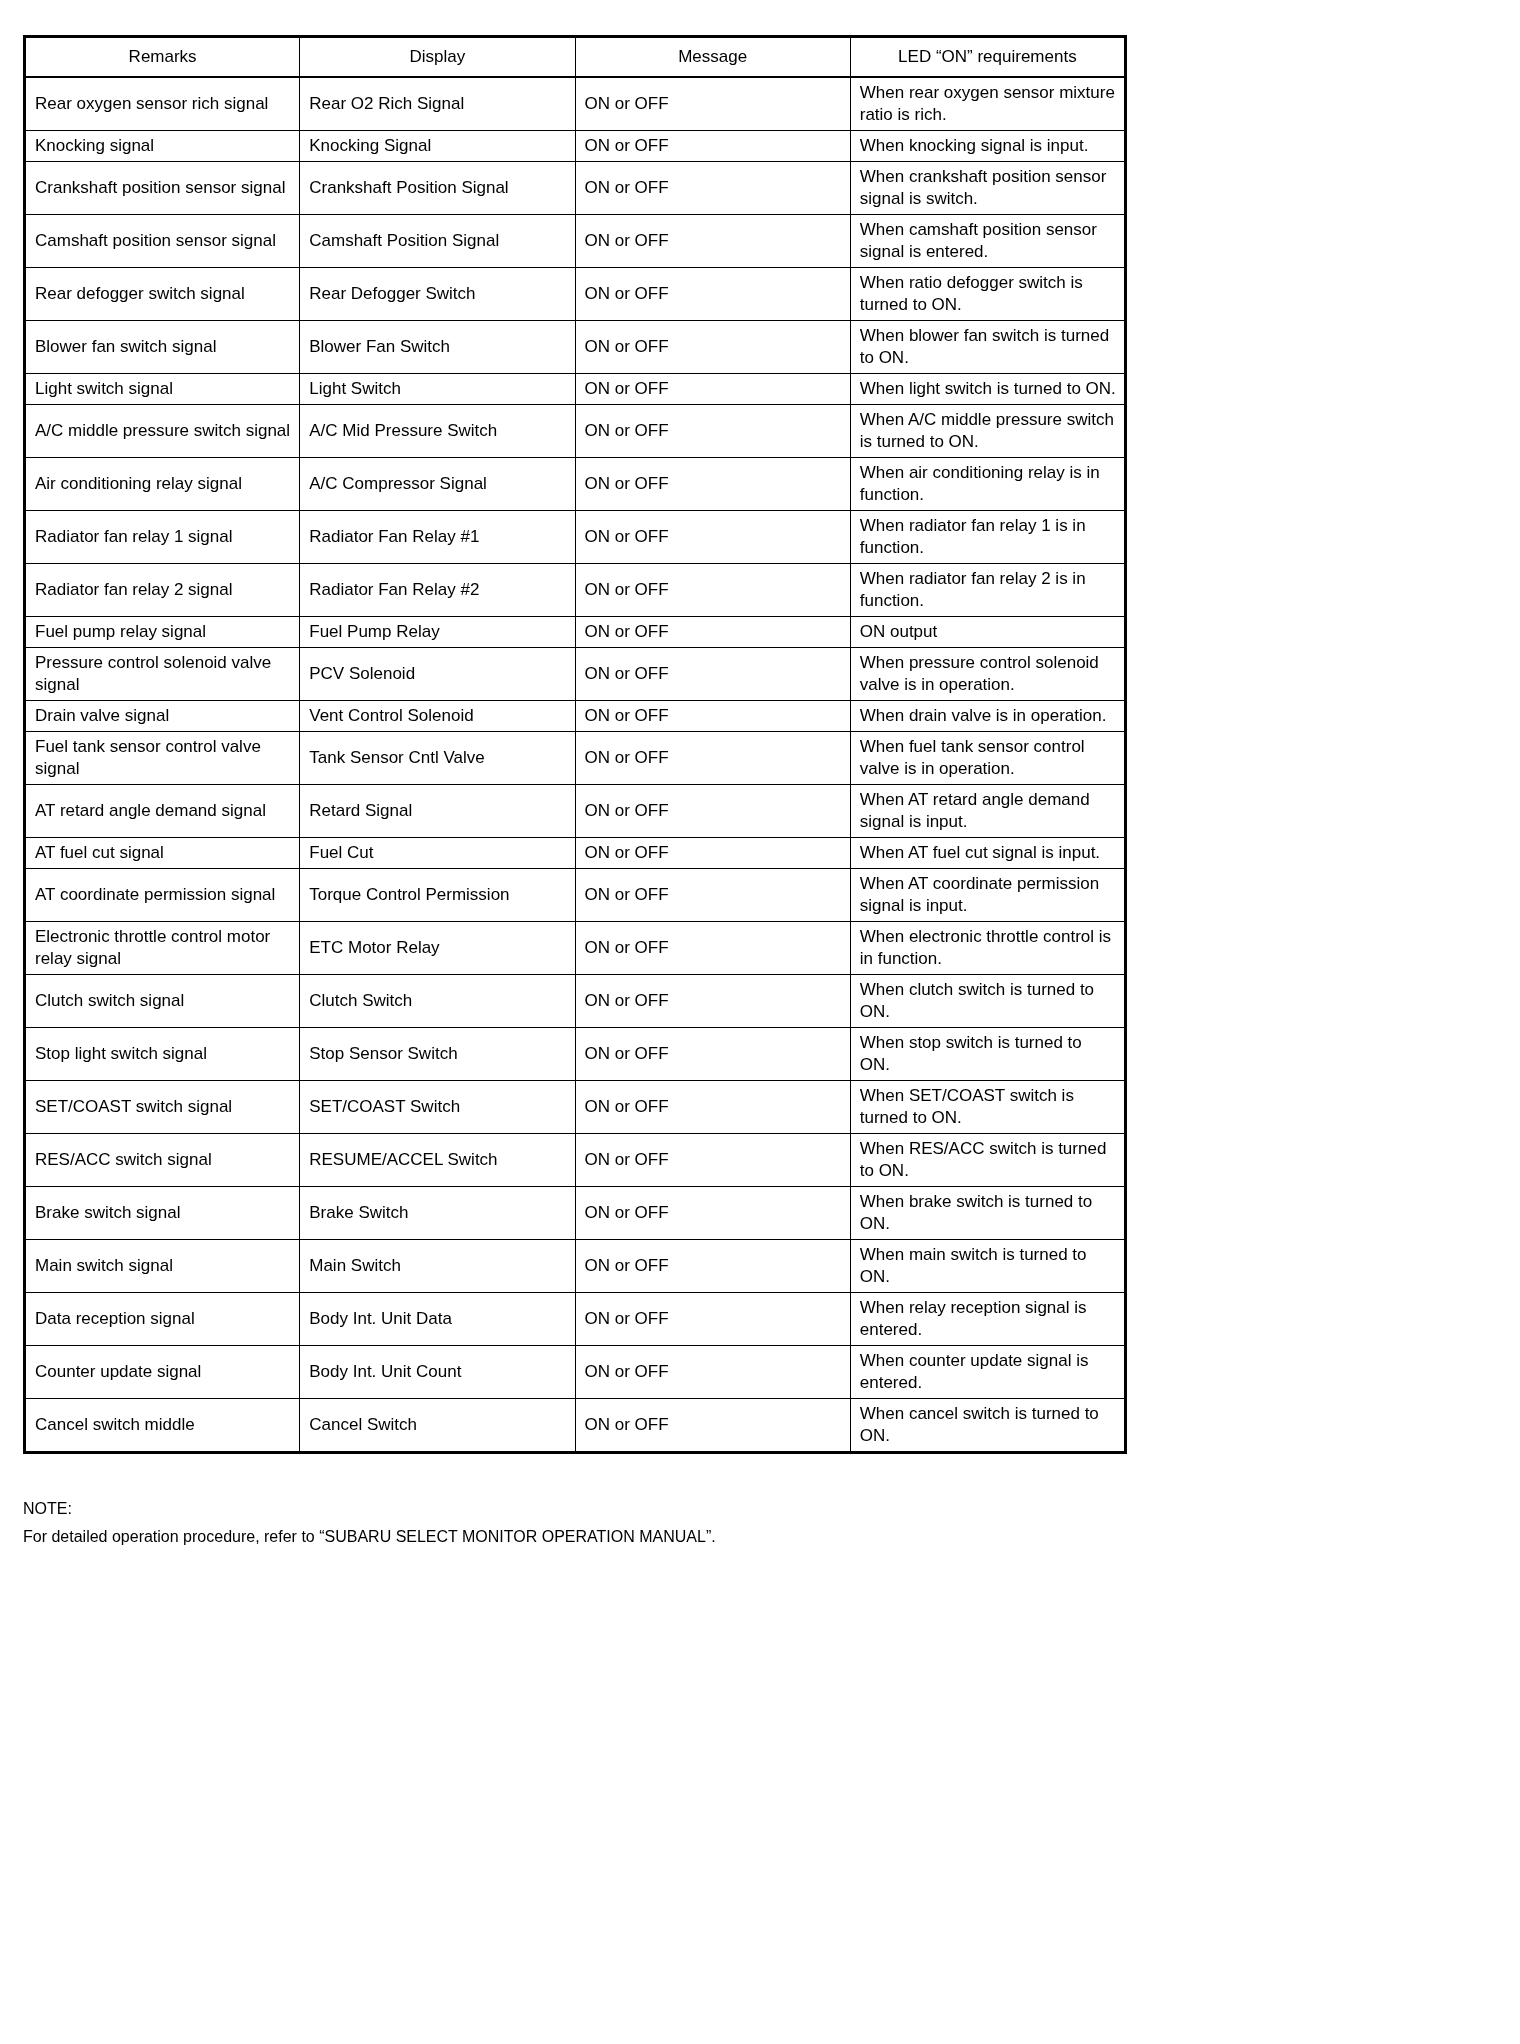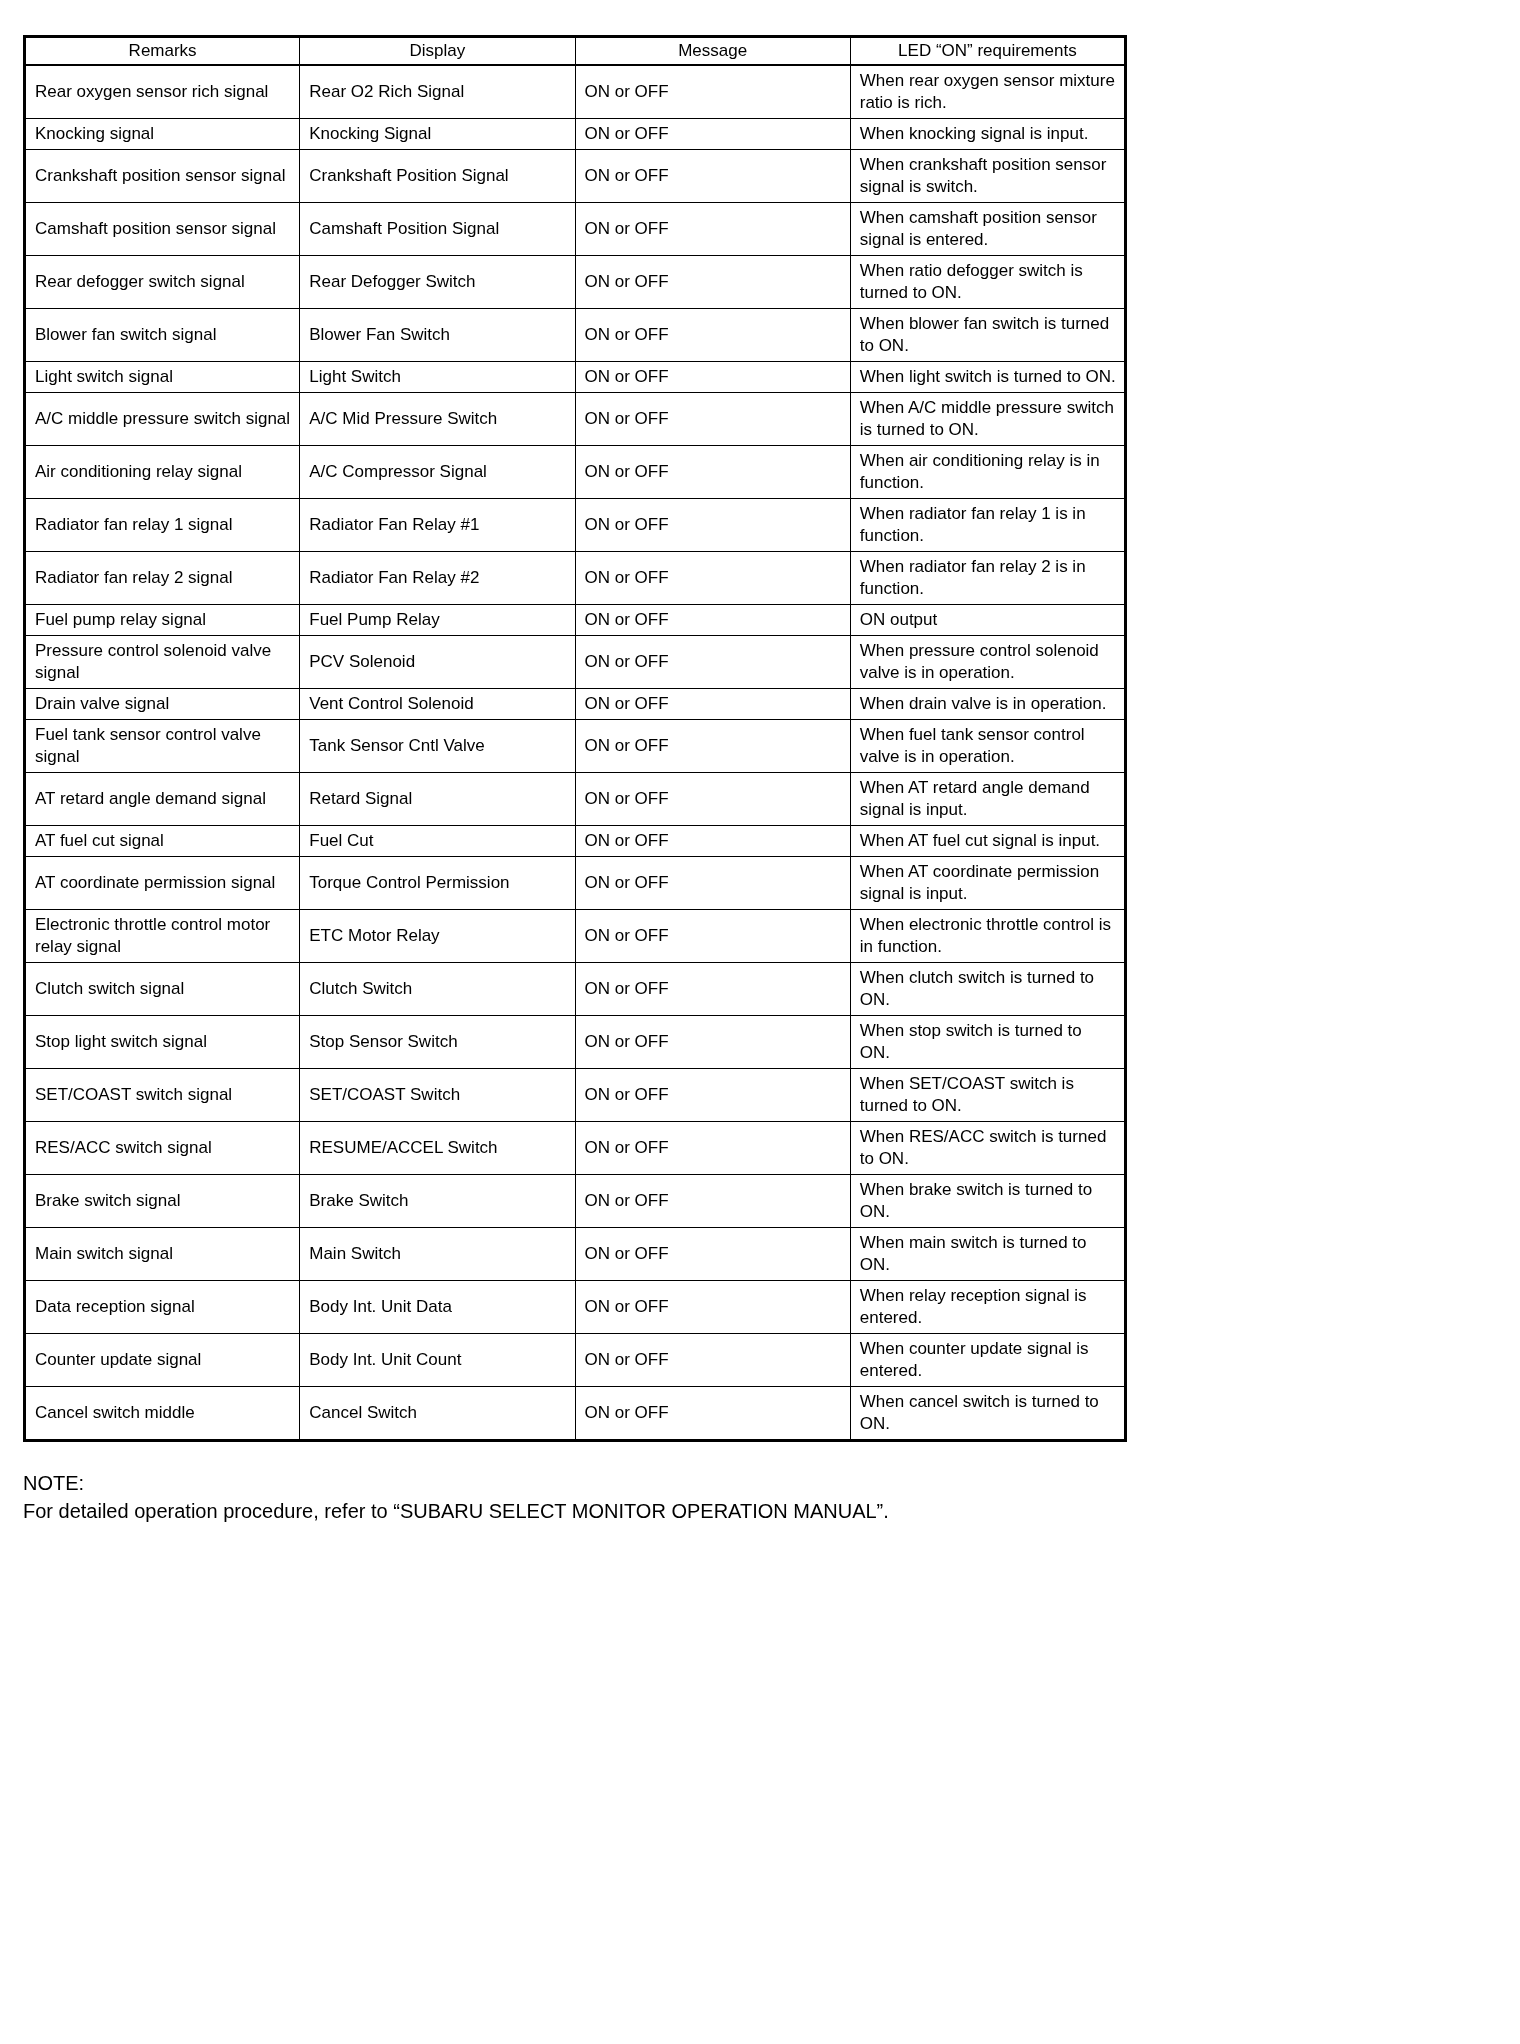--- a/index.html
+++ b/index.html
@@ -30,35 +30,35 @@
   table.signal-table td {
     border: 1px solid #000000;
     font-size: 17px;
     line-height: 22px;
     vertical-align: middle;
     overflow-wrap: break-word;
   }
   table.signal-table th {
     font-weight: 400;
     text-align: center;
-    padding: 2px 8px;
+    padding: 8px 8px;
     height: 24px;
     box-sizing: border-box;
     border-bottom-width: 2px;
   }
   table.signal-table td {
     text-align: left;
     padding: 4px 8px 4px 9px;
   }
   table.signal-table col {
     width: 25%;
   }
   .note {
-    margin-top: 27px;
-    font-size: 20px;
+    margin-top: 41px;
+    font-size: 16px;
     line-height: 28px;
   }
   .note-label, .note-text {
     white-space: nowrap;
   }
 </style>
 </head>
 <body>
 
 <div class="page">

